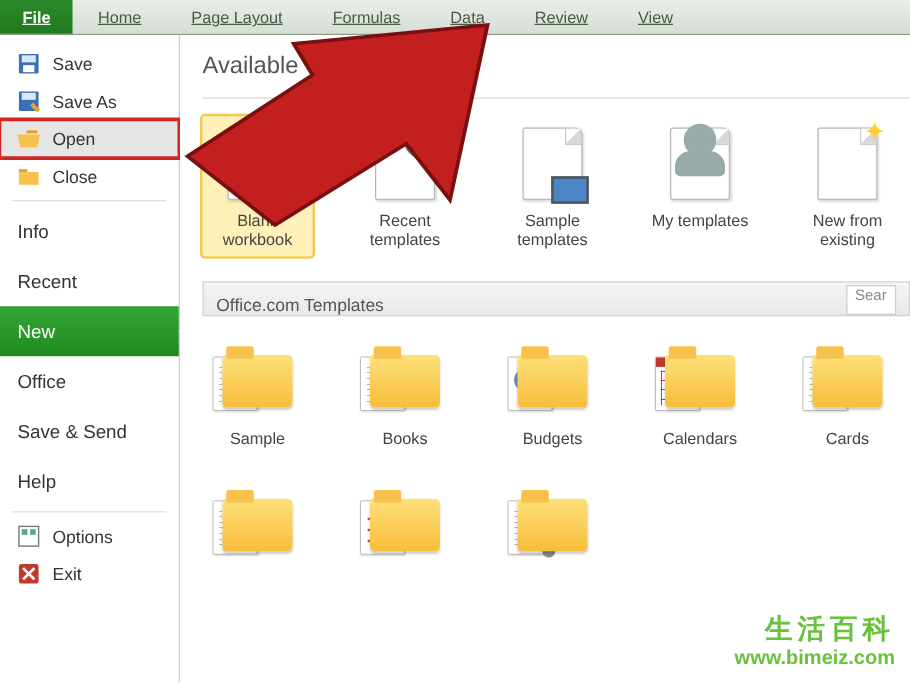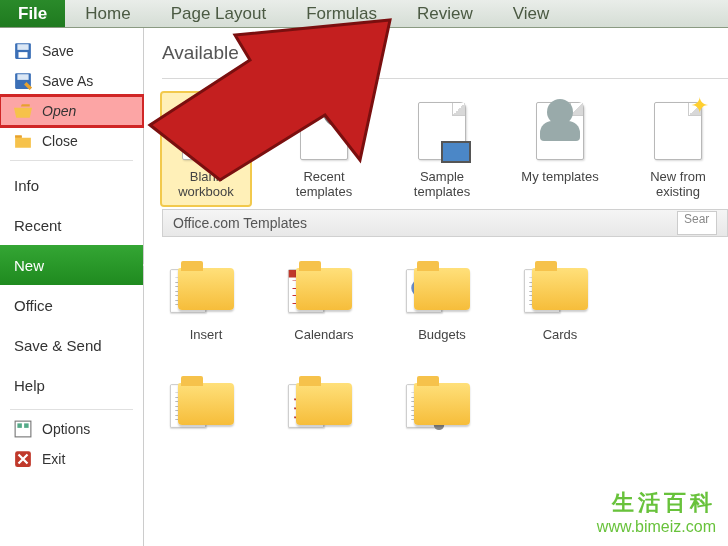--- a/index.html
+++ b/index.html
@@ -1,65 +1,65 @@
 <!DOCTYPE html>
 <html><head>
 <meta charset="utf-8">
 <style>
 * { margin: 0; padding: 0; box-sizing: border-box; font-family: "Segoe UI", Tahoma, sans-serif; }
 body { width: 728px; height: 546px; overflow: hidden; background: #fff; position: relative; }
 
 
 .ribbon { height: 28px; background: linear-gradient(#e9ede9, #d5ddd5); display: flex; border-bottom: 1px solid #8a9a82; }
-.ribbon-tab { padding: 0 20px; line-height: 28px; color: #4b5a43; font-size: 17px; cursor: pointer; }
+.ribbon-tab { padding: 0 20px; line-height: 28px; color: #4b5a43; font-size: 13px; cursor: pointer; text-decoration: underline; }
 .ribbon-tab.file { background: linear-gradient(#2a8a2a, #1f7a1f); color: #fff; font-weight: bold; padding: 0 18px; }
 
 
 .main { display: flex; height: calc(100% - 28px); }
 
 
 .sidebar { width: 144px; background: #fff; border-right: 1px solid #ccc; display: flex; flex-direction: column; padding-top: 8px; }
 .sb-item { display: flex; align-items: center; height: 30px; padding: 0 14px; font-size: 14px; color: #333; gap: 10px; cursor: pointer; }
 .sb-item.tall { height: 40px; font-size: 15px; }
 .sb-item.active { background: linear-gradient(#34a634, #1f8a1f); color: #fff; position: relative; }
 .sb-item.active::after { content: ""; position: absolute; right: -10px; top: 50%; margin-top: -10px; border: 10px solid transparent; border-left-color: #fff; transform: scaleX(-1); }
-.sb-item.highlight { outline: 3px solid #d02626; outline-offset: -1px; background: #fca5a5; font-style: italic; }
+.sb-item.highlight { outline: 3px solid #d02626; outline-offset: -1px; background: #e5e5e5; }
 .sb-sep { height: 1px; background: #e0e0e0; margin: 4px 10px; }
 
 
 .ico { width: 18px; height: 18px; display: inline-block; }
 
 
 .content { flex: 1; background: #fff; padding: 14px 0 0 18px; overflow: hidden; }
 .sect-title { font-size: 19px; color: #555; margin-bottom: 14px; }
 .divider { height: 1px; background: #d8d8d8; margin: 8px 0 14px; }
 
 .tpl-row { display: flex; gap: 30px; }
 .tpl { display: flex; flex-direction: column; align-items: center; width: 88px; text-align: center; font-size: 13px; color: #444; gap: 6px; cursor: pointer; padding: 6px 4px; }
 .tpl.selected { background: #fff0b8; outline: 2px solid #f2c94c; border-radius: 2px; }
 .tpl-ic { width: 64px; height: 64px; display: flex; align-items: center; justify-content: center; }
 
-.sect-bar { display: flex; align-items: center; background: linear-gradient(#f5f5f5,#e8e8e8); border: 1px solid #d0d0d0; height: 28px; margin: 4px 0 14px; padding: 0 10px; font-size: 14px; color: #555; }
+.sect-bar { display: flex; align-items: flex-end; background: linear-gradient(#f5f5f5,#e8e8e8); border: 1px solid #d0d0d0; height: 28px; margin: 20px 0 14px; padding: 0 10px; font-size: 14px; color: #555; }
 .sect-bar .search { margin-left: auto; background: #fff; border: 1px solid #ccc; height: 24px; padding: 0 6px; font-size: 12px; color: #888; width: 40px; overflow: hidden; }
 
 
 .sheet { width: 48px; height: 58px; background: #fff; border: 1px solid #b8b8b8; border-radius: 2px 6px 2px 2px; position: relative; box-shadow: 1px 1px 2px rgba(0,0,0,.15); }
 .sheet::before { content:""; position:absolute; top:0; right:0; width:12px; height:12px; background: linear-gradient(135deg,#fff 50%, #d8d8d8 50%); border-bottom:1px solid #ccc; border-left:1px solid #ccc; }
 
 
 .folder { width: 56px; height: 42px; background: linear-gradient(#ffe07a,#f6bd3a); border-radius: 2px 4px 4px 4px; position: relative; box-shadow: 0 2px 2px rgba(0,0,0,.2); }
 .folder::before { content:""; position:absolute; top:-7px; left:3px; width:22px; height:10px; background:#f6c24b; border-radius:2px 2px 0 0; }
 
 
 .arrow { position: absolute; left: 130px; top: 0px; width: 280px; height: 200px; pointer-events: none; }
 
 
 .wm { position: absolute; right: 12px; bottom: 10px; font-size: 22px; color: #68c23b; text-align: right; font-family: sans-serif; }
 .wm .cn { font-weight: bold; letter-spacing: 4px; }
-.wm .url { font-size: 16px; color: #68c23b; }
+.wm .url { font-size: 16px; color: #68c23b; font-weight: bold; }
 
 
 .clock-face{ width:30px;height:30px;border:2px solid #777;border-radius:50%;position:absolute;right:-6px;top:-6px;background:#fff;}
 .clock-face::after{content:"";position:absolute;left:50%;top:50%;width:2px;height:10px;background:#555;transform-origin:top;transform:rotate(40deg);}
 .person{width:26px;height:26px;background:#9aa;border-radius:50%;position:absolute;left:50%;top:-4px;transform:translateX(-50%);}
 .person::after{content:"";position:absolute;left:-7px;top:22px;width:40px;height:20px;background:#9aa;border-radius:12px 12px 4px 4px;}
 .star{position:absolute;right:-8px;top:-10px;color:#ffcf30;font-size:22px;}
 .grid-lines{position:absolute;left:6px;top:10px;right:6px;bottom:6px;background:repeating-linear-gradient(#aac3d8 0 1px,transparent 1px 8px);}
 .monitor{width:30px;height:22px;background:#4b87c7;border:2px solid #555;position:absolute;right:-6px;bottom:-4px;}
 .cal-grid{position:absolute;left:5px;top:14px;right:5px;bottom:5px;background:repeating-linear-gradient(90deg,#c33 0 1px,transparent 1px 10px),repeating-linear-gradient(#c33 0 1px,transparent 1px 10px);}
@@ -69,20 +69,21 @@
 .pin{position:absolute;right:-4px;bottom:-4px;width:14px;height:14px;background:#888;border-radius:50%;}
 </style>
 </head>
 <body>
 
 <div class="ribbon">
   <div class="ribbon-tab file">File</div>
   <div class="ribbon-tab">Home</div>
   <div class="ribbon-tab">Page Layout</div>
   <div class="ribbon-tab">Formulas</div>
+  <div class="ribbon-tab">Data</div>
   <div class="ribbon-tab">Review</div>
   <div class="ribbon-tab">View</div>
 </div>
 
 <div class="main">
 
   <div class="sidebar">
     <div class="sb-item">
       <svg class="ico" viewBox="0 0 16 16">
           <rect x="1" y="1" width="14" height="14" fill="#3b6fb6" rx="1"></rect>
@@ -205,47 +206,58 @@
     <div class="tpl-row">
       <div class="tpl">
         <div class="tpl-ic">
             <div style="position:relative">
               <div class="sheet" style="position:absolute;left:-14px;top:-6px;transform:scale(.75)">
                 <div class="doc-lines"></div>
               </div>
               <div class="folder"></div>
             </div>
           </div>
-        <span>Insert</span>
-      </div>
-      <div class="tpl">
-        <div class="tpl-ic">
-            <div style="position:relative">
-              <div class="sheet" style="position:absolute;left:-14px;top:-6px;transform:scale(.75)">
-                <div class="redtop"></div>
-                <div class="cal-grid"></div>
-              </div>
-              <div class="folder"></div>
-            </div>
-          </div>
-        <span>Calendars</span>
+        <span>Sample</span>
+      </div>
+      <div class="tpl">
+        <div class="tpl-ic">
+            <div style="position:relative">
+              <div class="sheet" style="position:absolute;left:-14px;top:-6px;transform:scale(.75)">
+                <div class="doc-lines"></div>
+              </div>
+              <div class="folder"></div>
+            </div>
+          </div>
+        <span>Books</span>
       </div>
       <div class="tpl">
         <div class="tpl-ic">
             <div style="position:relative">
               <div class="sheet" style="position:absolute;left:-14px;top:-6px;transform:scale(.75)">
                 <svg viewBox="0 0 40 40" width="40" height="40" style="position:absolute;left:4px;top:10px">
                   <circle cx="14" cy="14" r="12" fill="#6a8cc7"></circle>
                   <path d="M14 2 A12 12 0 0 1 26 14 L14 14 z" fill="#c0392b"></path>
                 </svg>
               </div>
               <div class="folder"></div>
             </div>
           </div>
         <span>Budgets</span>
+      </div>
+      <div class="tpl">
+        <div class="tpl-ic">
+            <div style="position:relative">
+              <div class="sheet" style="position:absolute;left:-14px;top:-6px;transform:scale(.75)">
+                <div class="redtop"></div>
+                <div class="cal-grid"></div>
+              </div>
+              <div class="folder"></div>
+            </div>
+          </div>
+        <span>Calendars</span>
       </div>
       <div class="tpl">
         <div class="tpl-ic">
             <div style="position:relative">
               <div class="sheet" style="position:absolute;left:-14px;top:-6px;transform:scale(.75)">
                 <div class="doc-lines"></div>
               </div>
               <div class="folder"></div>
             </div>
           </div>

